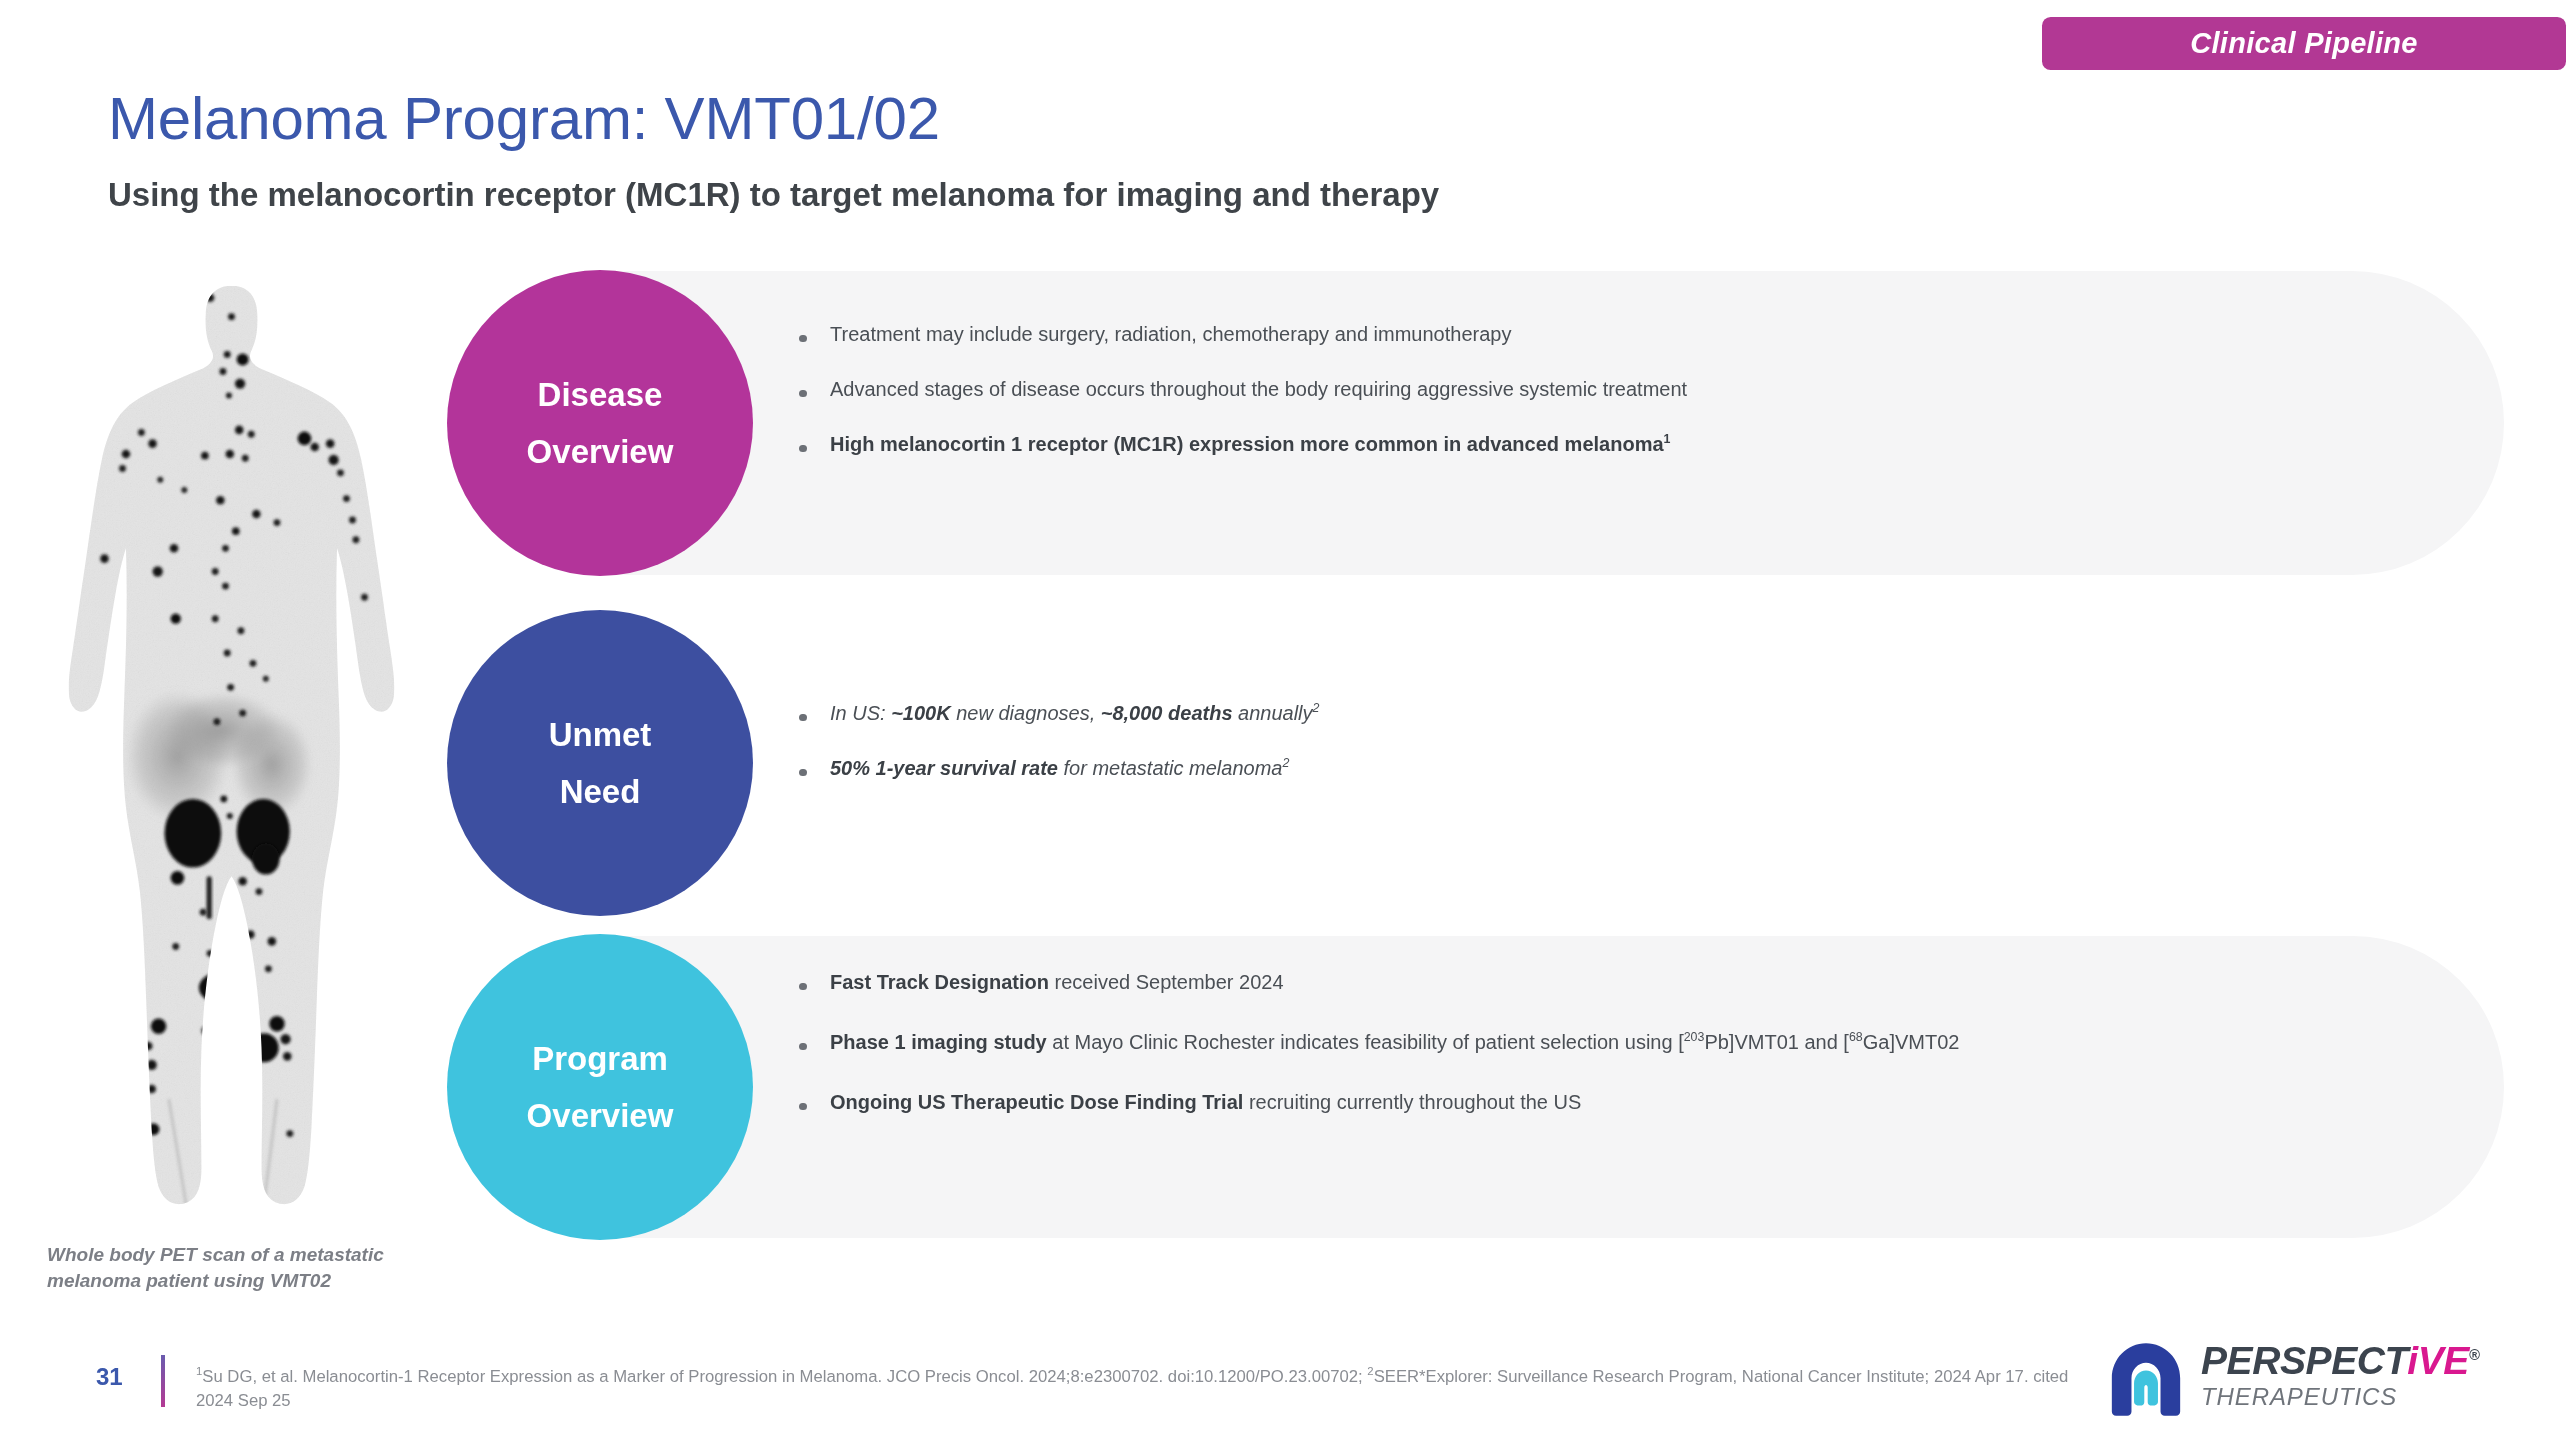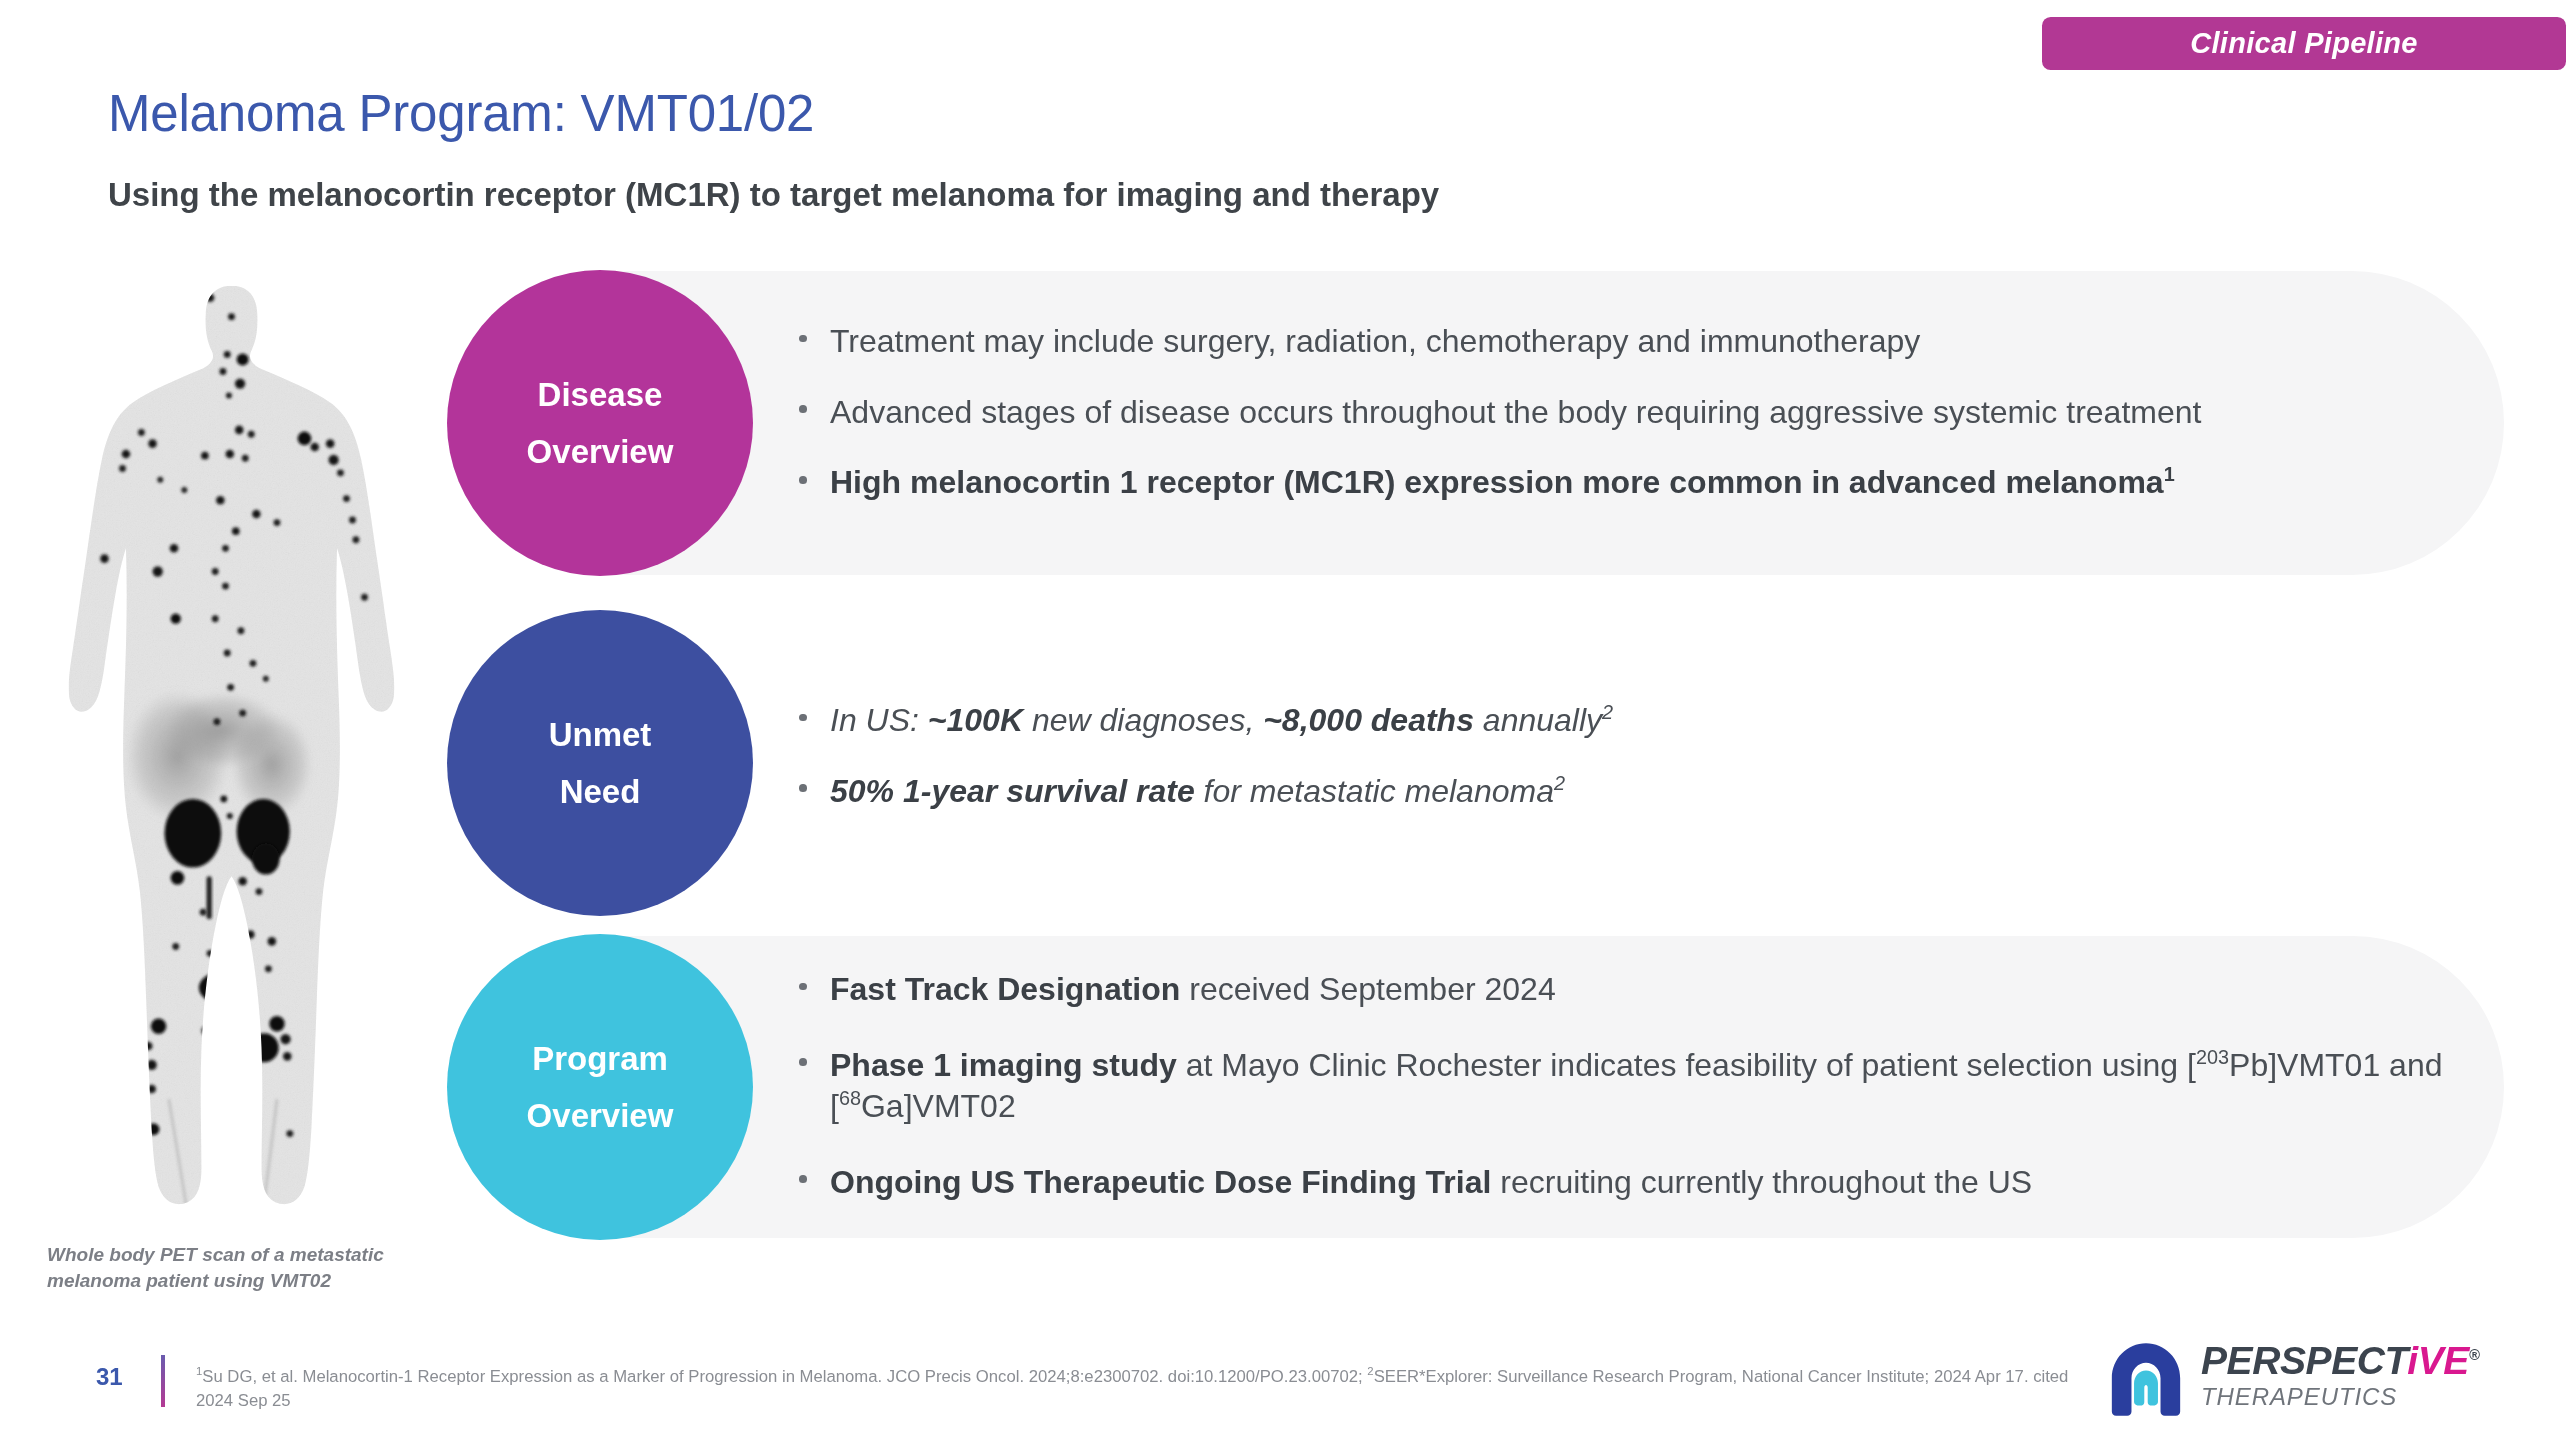--- a/index.html
+++ b/index.html
@@ -30,21 +30,21 @@
     font-weight: bold;
     font-style: italic;
     letter-spacing: 0.3px;
   }
 
   
   #page-title {
     position: absolute;
     left: 108px; top: 84px;
     color: #3b58ac;
-    font-size: 51px;
+    font-size: 60px;
     font-weight: normal;
     letter-spacing: -0.2px;
     white-space: nowrap;
   }
   #page-subtitle {
     position: absolute;
     left: 108px; top: 176px;
     color: #3f4449;
     font-size: 33px;
     font-weight: bold;
@@ -94,21 +94,21 @@
   .circle .l1 { margin-bottom: 24px; }
 
   .bullets {
     position: absolute;
     z-index: 4;
   }
   .bullet {
     position: relative;
     display: block;
     color: #4a4f55;
-    font-size: 32px;
+    font-size: 20px;
     line-height: 1.30;
     padding-left: 38px;
     margin-bottom: 29px;
   }
   .bullet:last-child { margin-bottom: 0; }
   .bullet::before {
     content: "";
     position: absolute;
     left: 6.9px; top: 13.7px;
     width: 7.7px; height: 7.7px;

